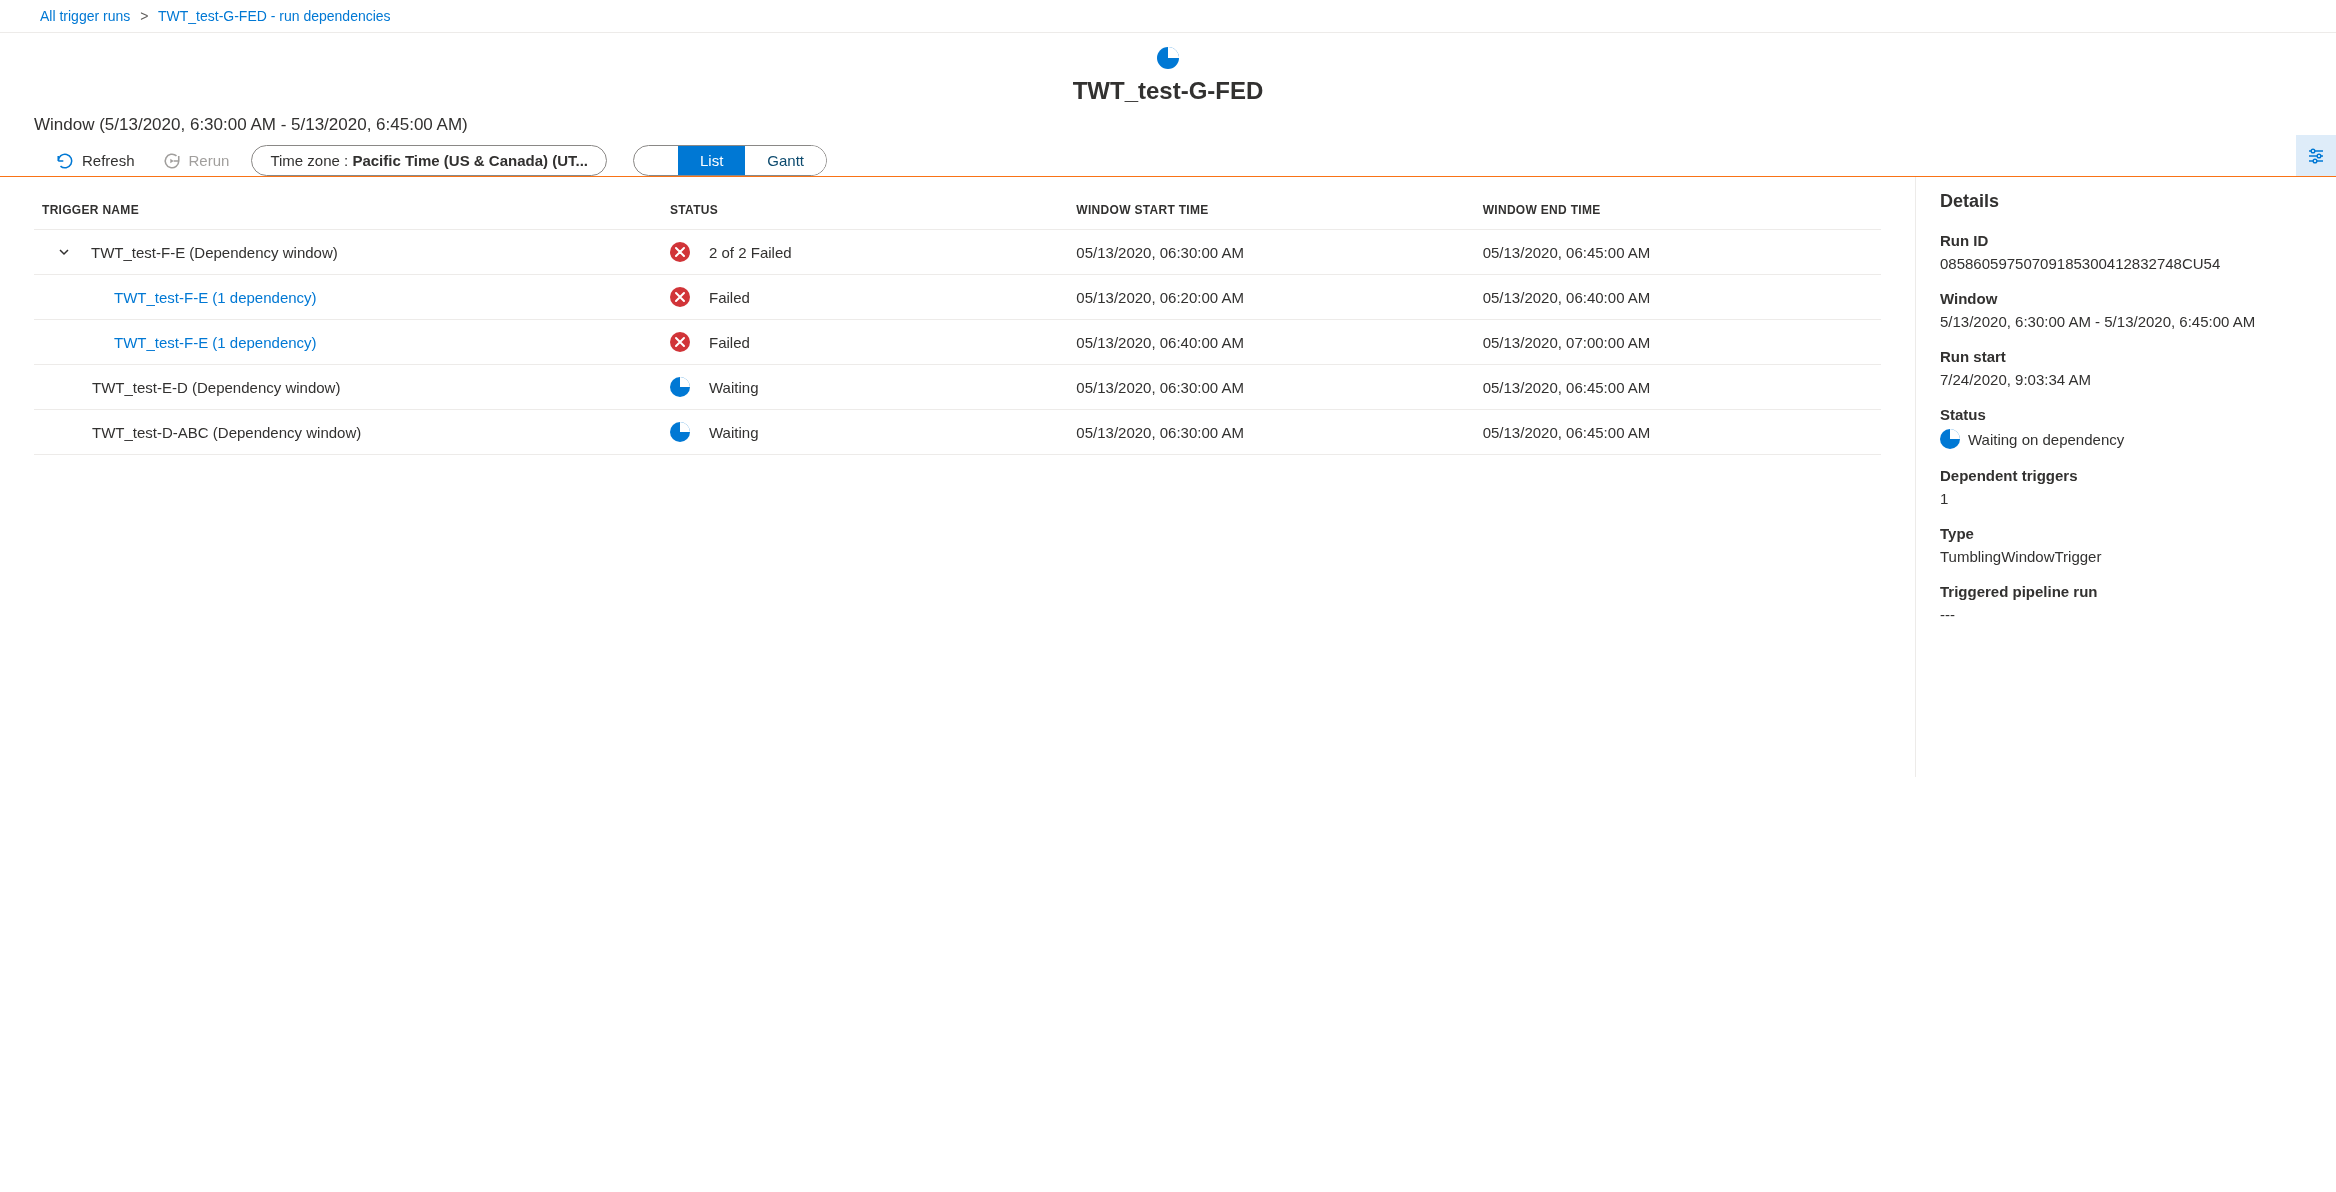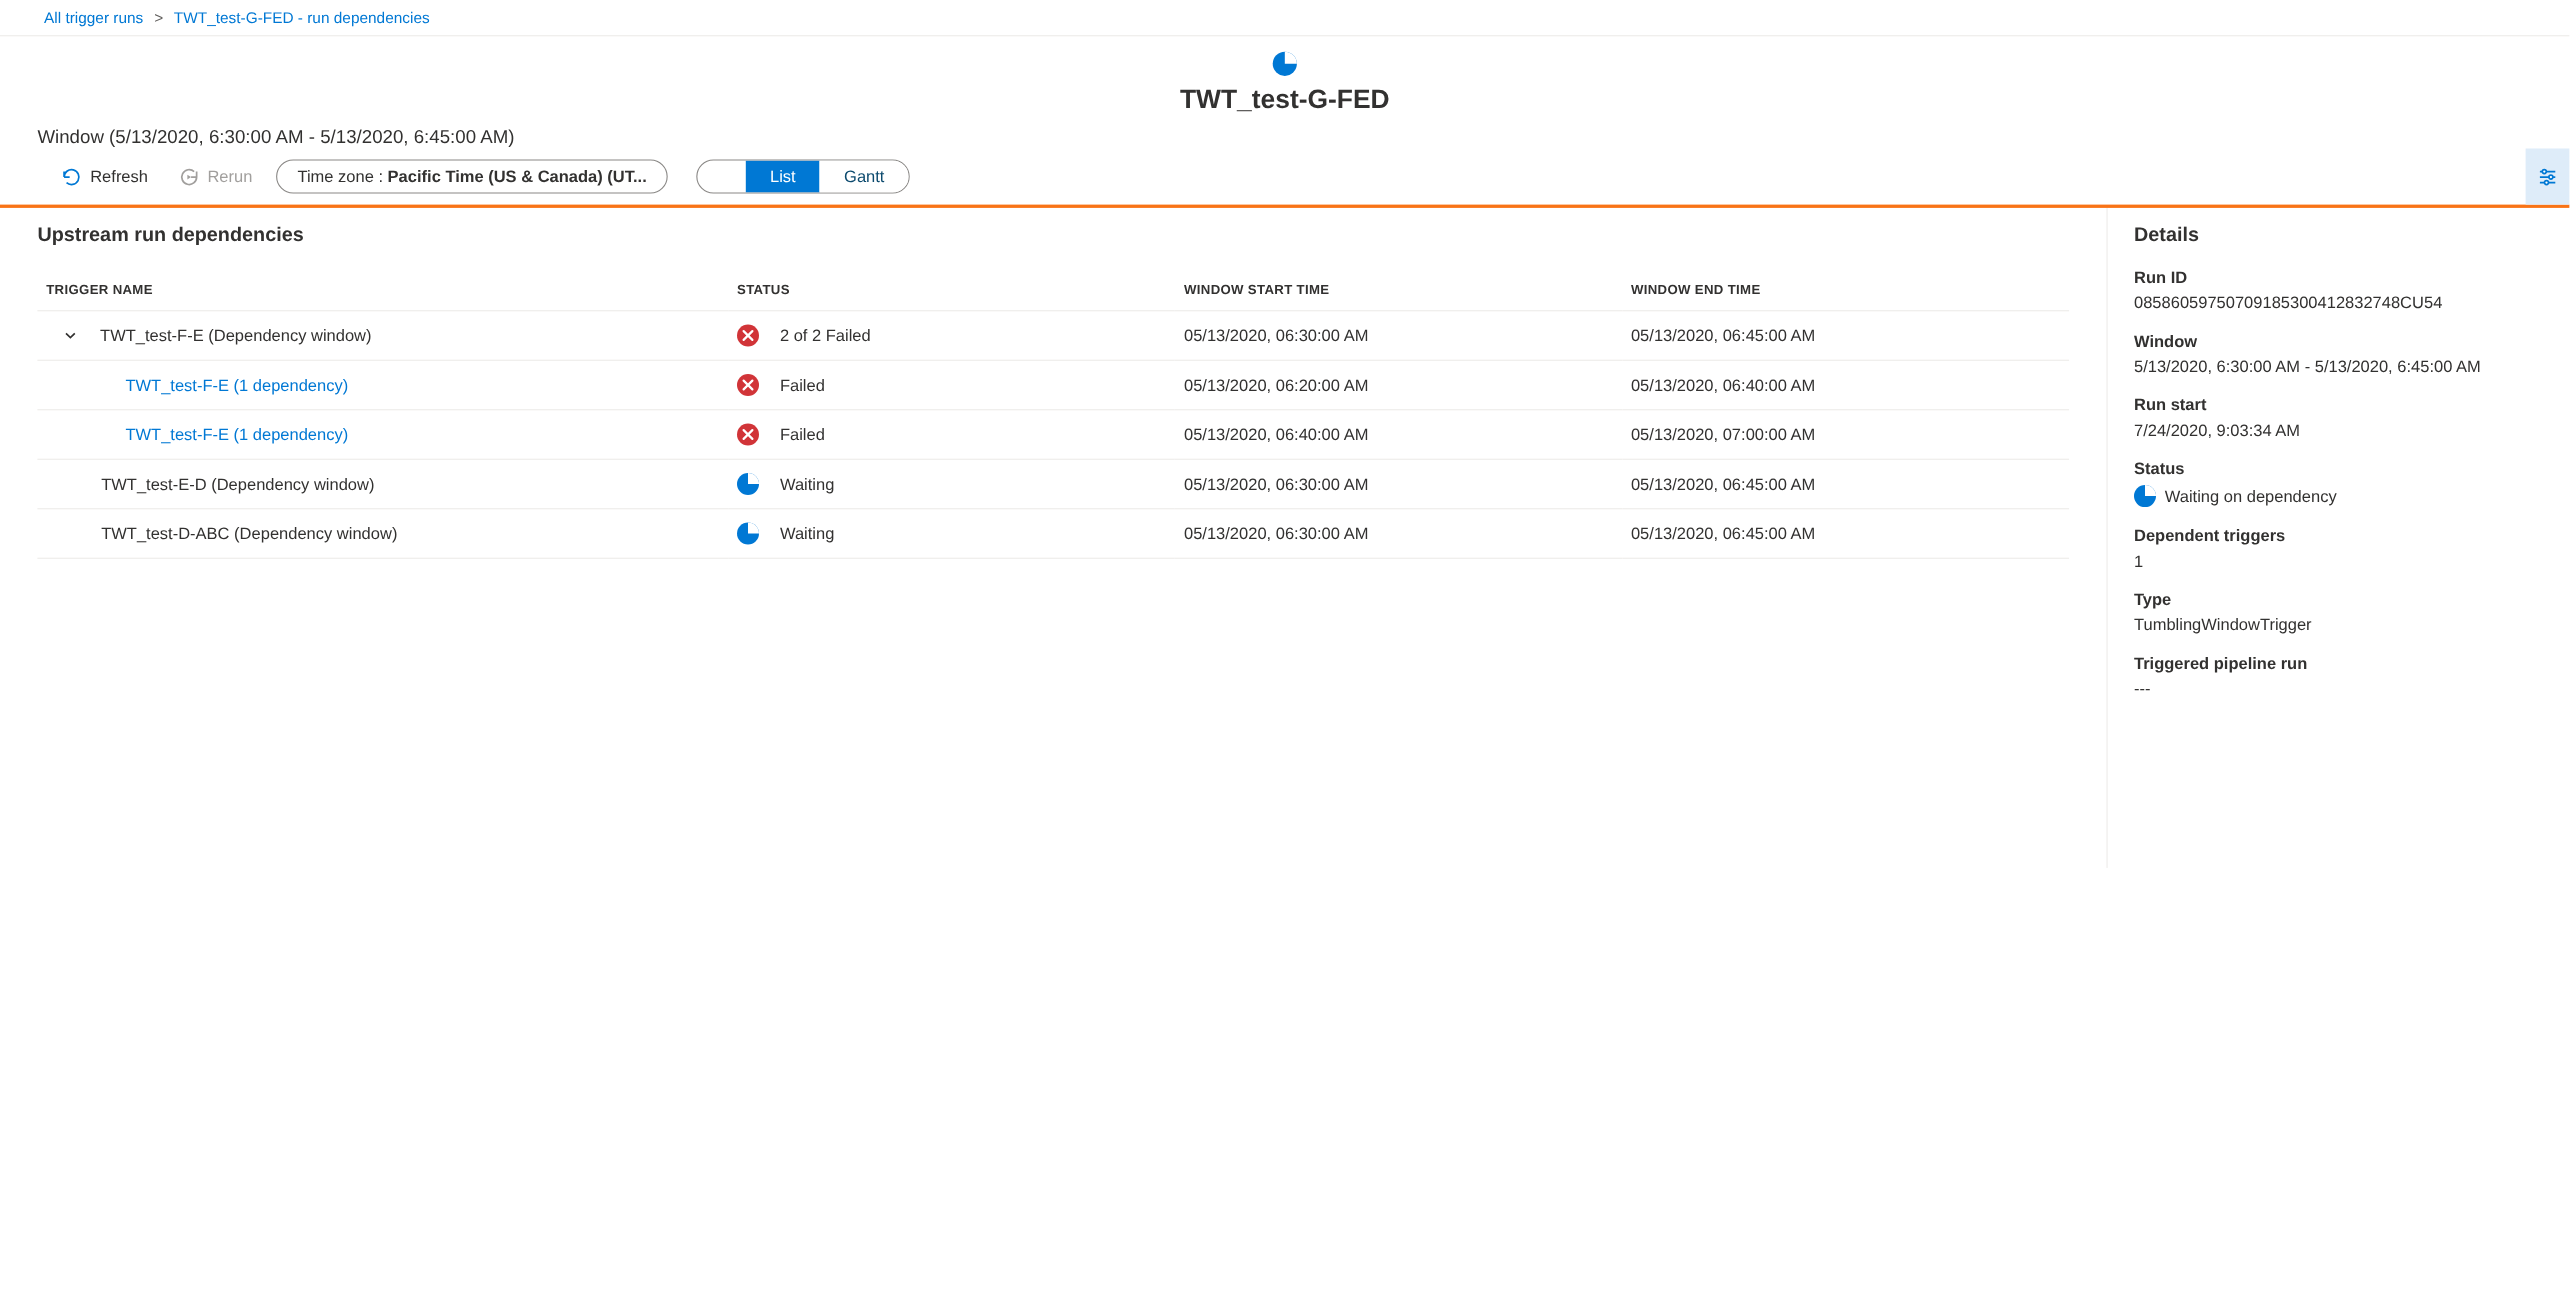--- a/index.html
+++ b/index.html
@@ -33,22 +33,22 @@
   }
   .subtitle {
     font-size: 17px;
     color: #323130;
     margin-top: 10px;
   }
   .toolbar {
     display: flex;
     align-items: center;
     gap: 16px;
-    padding: 10px 34px 10px 50px;
-    border-bottom: 3px solid #f97316;
+    padding: 10px 34px 0 50px;
+    border-bottom: 1px solid #f97316;
     position: relative;
   }
   .tool-btn {
     display: inline-flex;
     align-items: center;
     gap: 8px;
     background: none;
     border: none;
     cursor: pointer;
     font-size: 15px;
@@ -256,21 +256,20 @@
       <line x1="3" y1="10" x2="17" y2="10"></line>
         <circle cx="13" cy="10" r="1.8" fill="#fff"></circle>
       <line x1="3" y1="15" x2="17" y2="15"></line>
         <circle cx="9" cy="15" r="1.8" fill="#fff"></circle>
     </svg>
   </div>
 </div>
 
 <div class="content">
   <div class="main">
-    <div class="section-title">Upstream run dependencies</div>
     <table class="dep">
       <thead>
         <tr>
           <th>TRIGGER NAME</th>
           <th style="width:22%">STATUS</th>
           <th style="width:22%">WINDOW START TIME</th>
           <th style="width:22%">WINDOW END TIME</th>
         </tr>
       </thead>
       <tbody id="dep-body">

